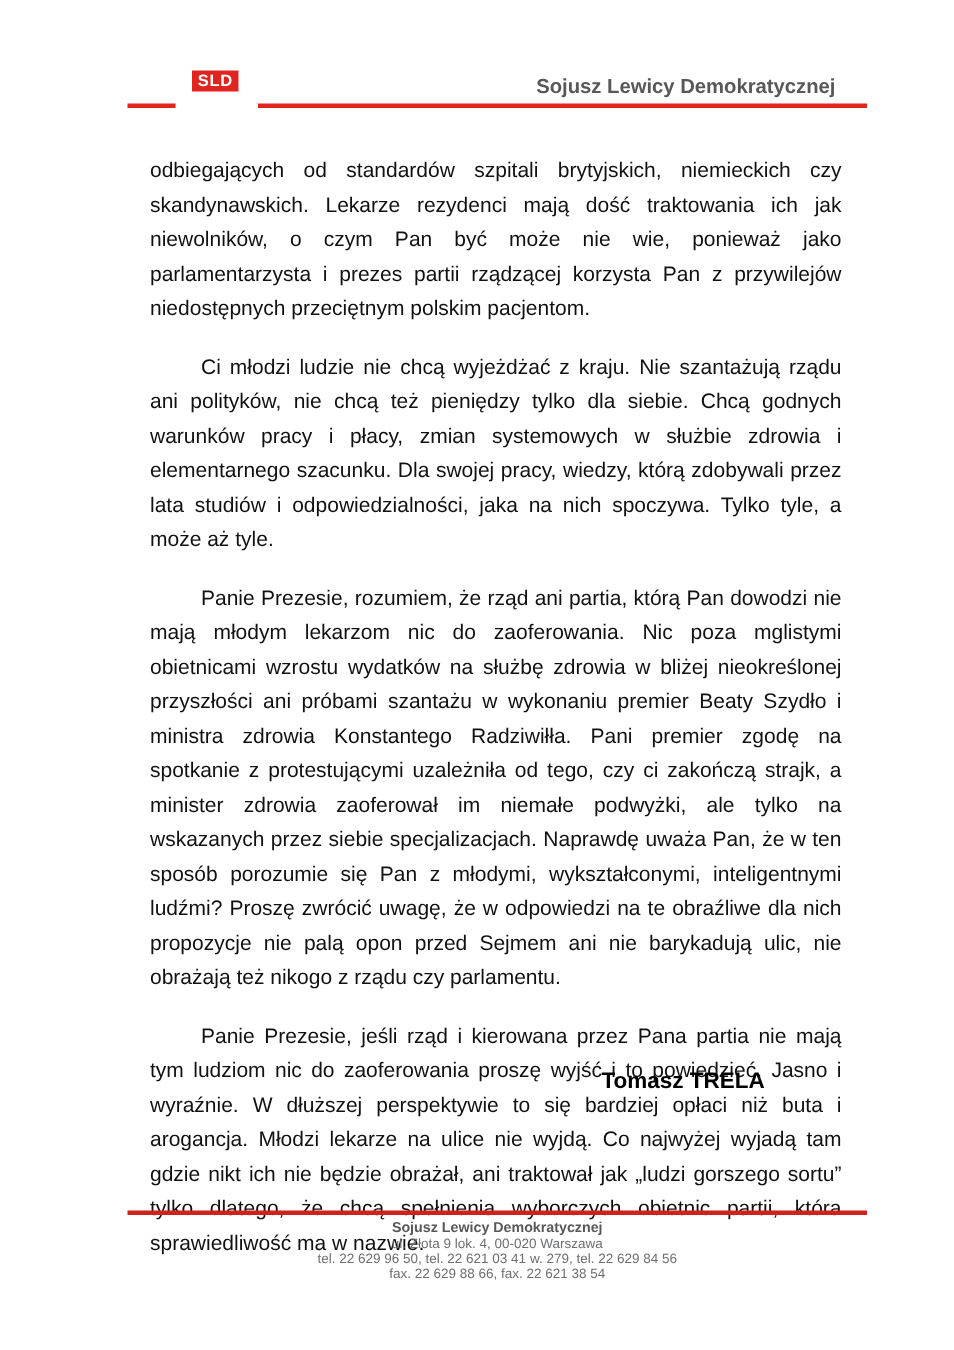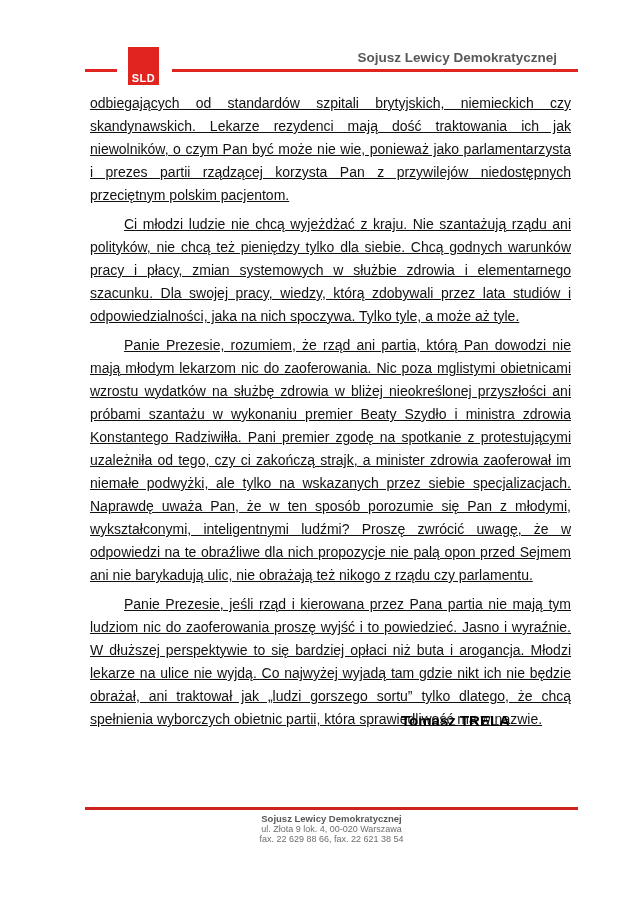--- a/index.html
+++ b/index.html
@@ -11,39 +11,39 @@
     font-family: "Liberation Sans", sans-serif;
     overflow: hidden;
   }
 
   
   .hdr-rule { position: absolute; height: 3px; background: #e0241f; top: 69px; }
   .hdr-rule-left  { left: 85px;  width: 32px; }
   .hdr-rule-right { left: 172px; width: 406px; }
   .logo {
     position: absolute; left: 128px; top: 47px;
-    width: 31px; height: 38px; background: #e0241f;
+    width: 31px; height: 14px; background: #e0241f;
     display: flex; align-items: flex-end; justify-content: center;
   }
   .logo span {
     color: #ffffff; font-weight: bold; font-size: 11px;
     line-height: 14px; letter-spacing: 0.5px;
   }
   .hdr-org {
     position: absolute; top: 50px; right: 79px;
     font-size: 13.5px; font-weight: bold; color: #58585a;
   }
 
   
   .body-text {
     position: absolute; left: 84px; top: 86px; width: 493px;
     font-size: 14px; line-height: 23px; color: #111111;
     text-align: justify;
   }
-  .body-text p { margin: 6px; text-indent: 34px; text-decoration: underline; }
+  .body-text p { margin: 16px; text-indent: 34px; }
   .body-text p.no-indent { text-indent: 0; }
 
   .signature {
     position: absolute; left: 401px; top: 712px;
     font-size: 15px; font-weight: bold; color: #000000;
   }
 
   
   .ftr-rule {
     position: absolute; left: 85px; top: 807px; width: 493px;
@@ -74,16 +74,17 @@
     <p>Panie Prezesie, rozumiem, że rząd ani partia, którą Pan dowodzi nie mają młodym lekarzom nic do zaoferowania. Nic poza mglistymi obietnicami wzrostu wydatków na służbę zdrowia w bliżej nieokreślonej przyszłości ani próbami szantażu w wykonaniu premier Beaty Szydło i ministra zdrowia Konstantego Radziwiłła. Pani premier zgodę na spotkanie z protestującymi uzależniła od tego, czy ci zakończą strajk, a minister zdrowia zaoferował im niemałe podwyżki, ale tylko na wskazanych przez siebie specjalizacjach. Naprawdę uważa Pan, że w ten sposób porozumie się Pan z młodymi, wykształconymi, inteligentnymi ludźmi? Proszę zwrócić uwagę, że w odpowiedzi na te obraźliwe dla nich propozycje nie palą opon przed Sejmem ani nie barykadują ulic, nie obrażają też nikogo z rządu czy parlamentu.</p>
     <p>Panie Prezesie, jeśli rząd i kierowana przez Pana partia nie mają tym ludziom nic do zaoferowania proszę wyjść i to powiedzieć. Jasno i wyraźnie. W dłuższej perspektywie to się bardziej opłaci niż buta i arogancja. Młodzi lekarze na ulice nie wyjdą. Co najwyżej wyjadą tam gdzie nikt ich nie będzie obrażał, ani traktował jak „ludzi gorszego sortu” tylko dlatego, że chcą spełnienia wyborczych obietnic partii, która sprawiedliwość ma w nazwie.</p>
   </div>
 
   <div class="signature">Tomasz TRELA</div>
 
   <div class="ftr-rule"></div>
   <div class="footer">
     <div class="org">Sojusz Lewicy Demokratycznej</div>
     <div>ul. Złota 9 lok. 4, 00-020 Warszawa</div>
+    <div>tel. 22 629 96 50, tel. 22 621 03 41 w. 279, tel. 22 629 84 56</div>
     <div>fax. 22 629 88 66, fax. 22 621 38 54</div>
   </div>
 
 </div>
 
 </body></html>

